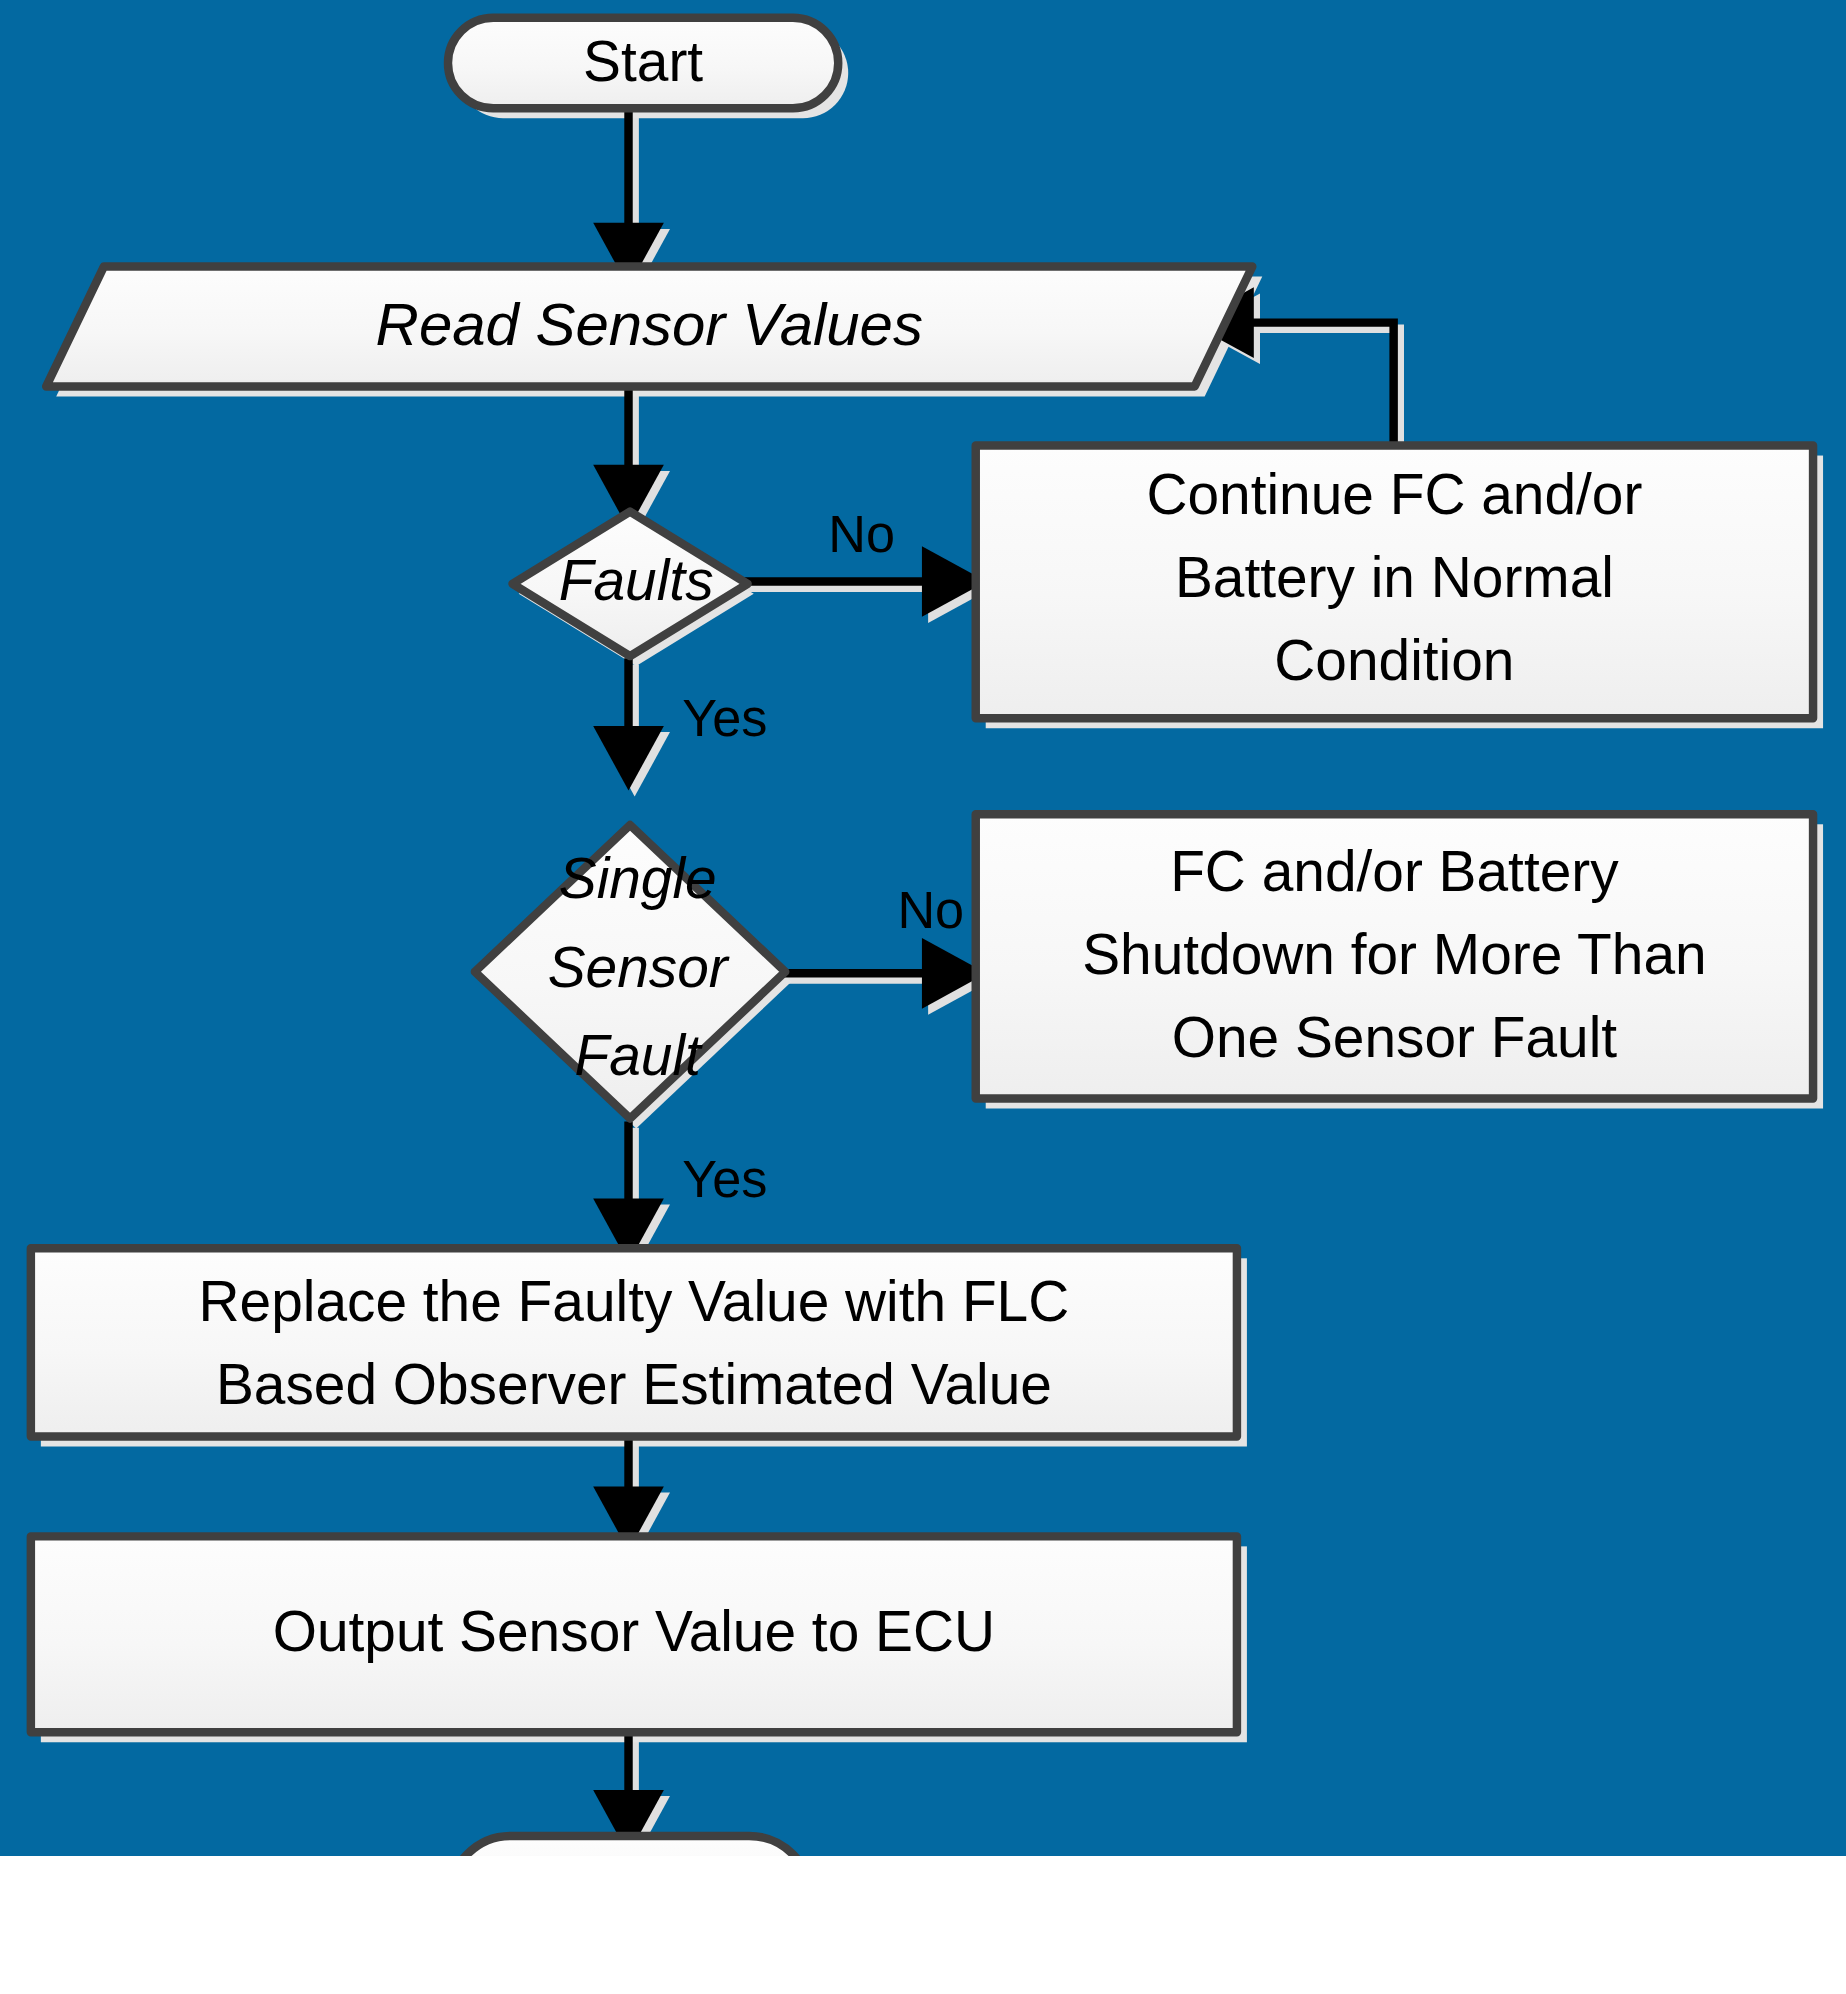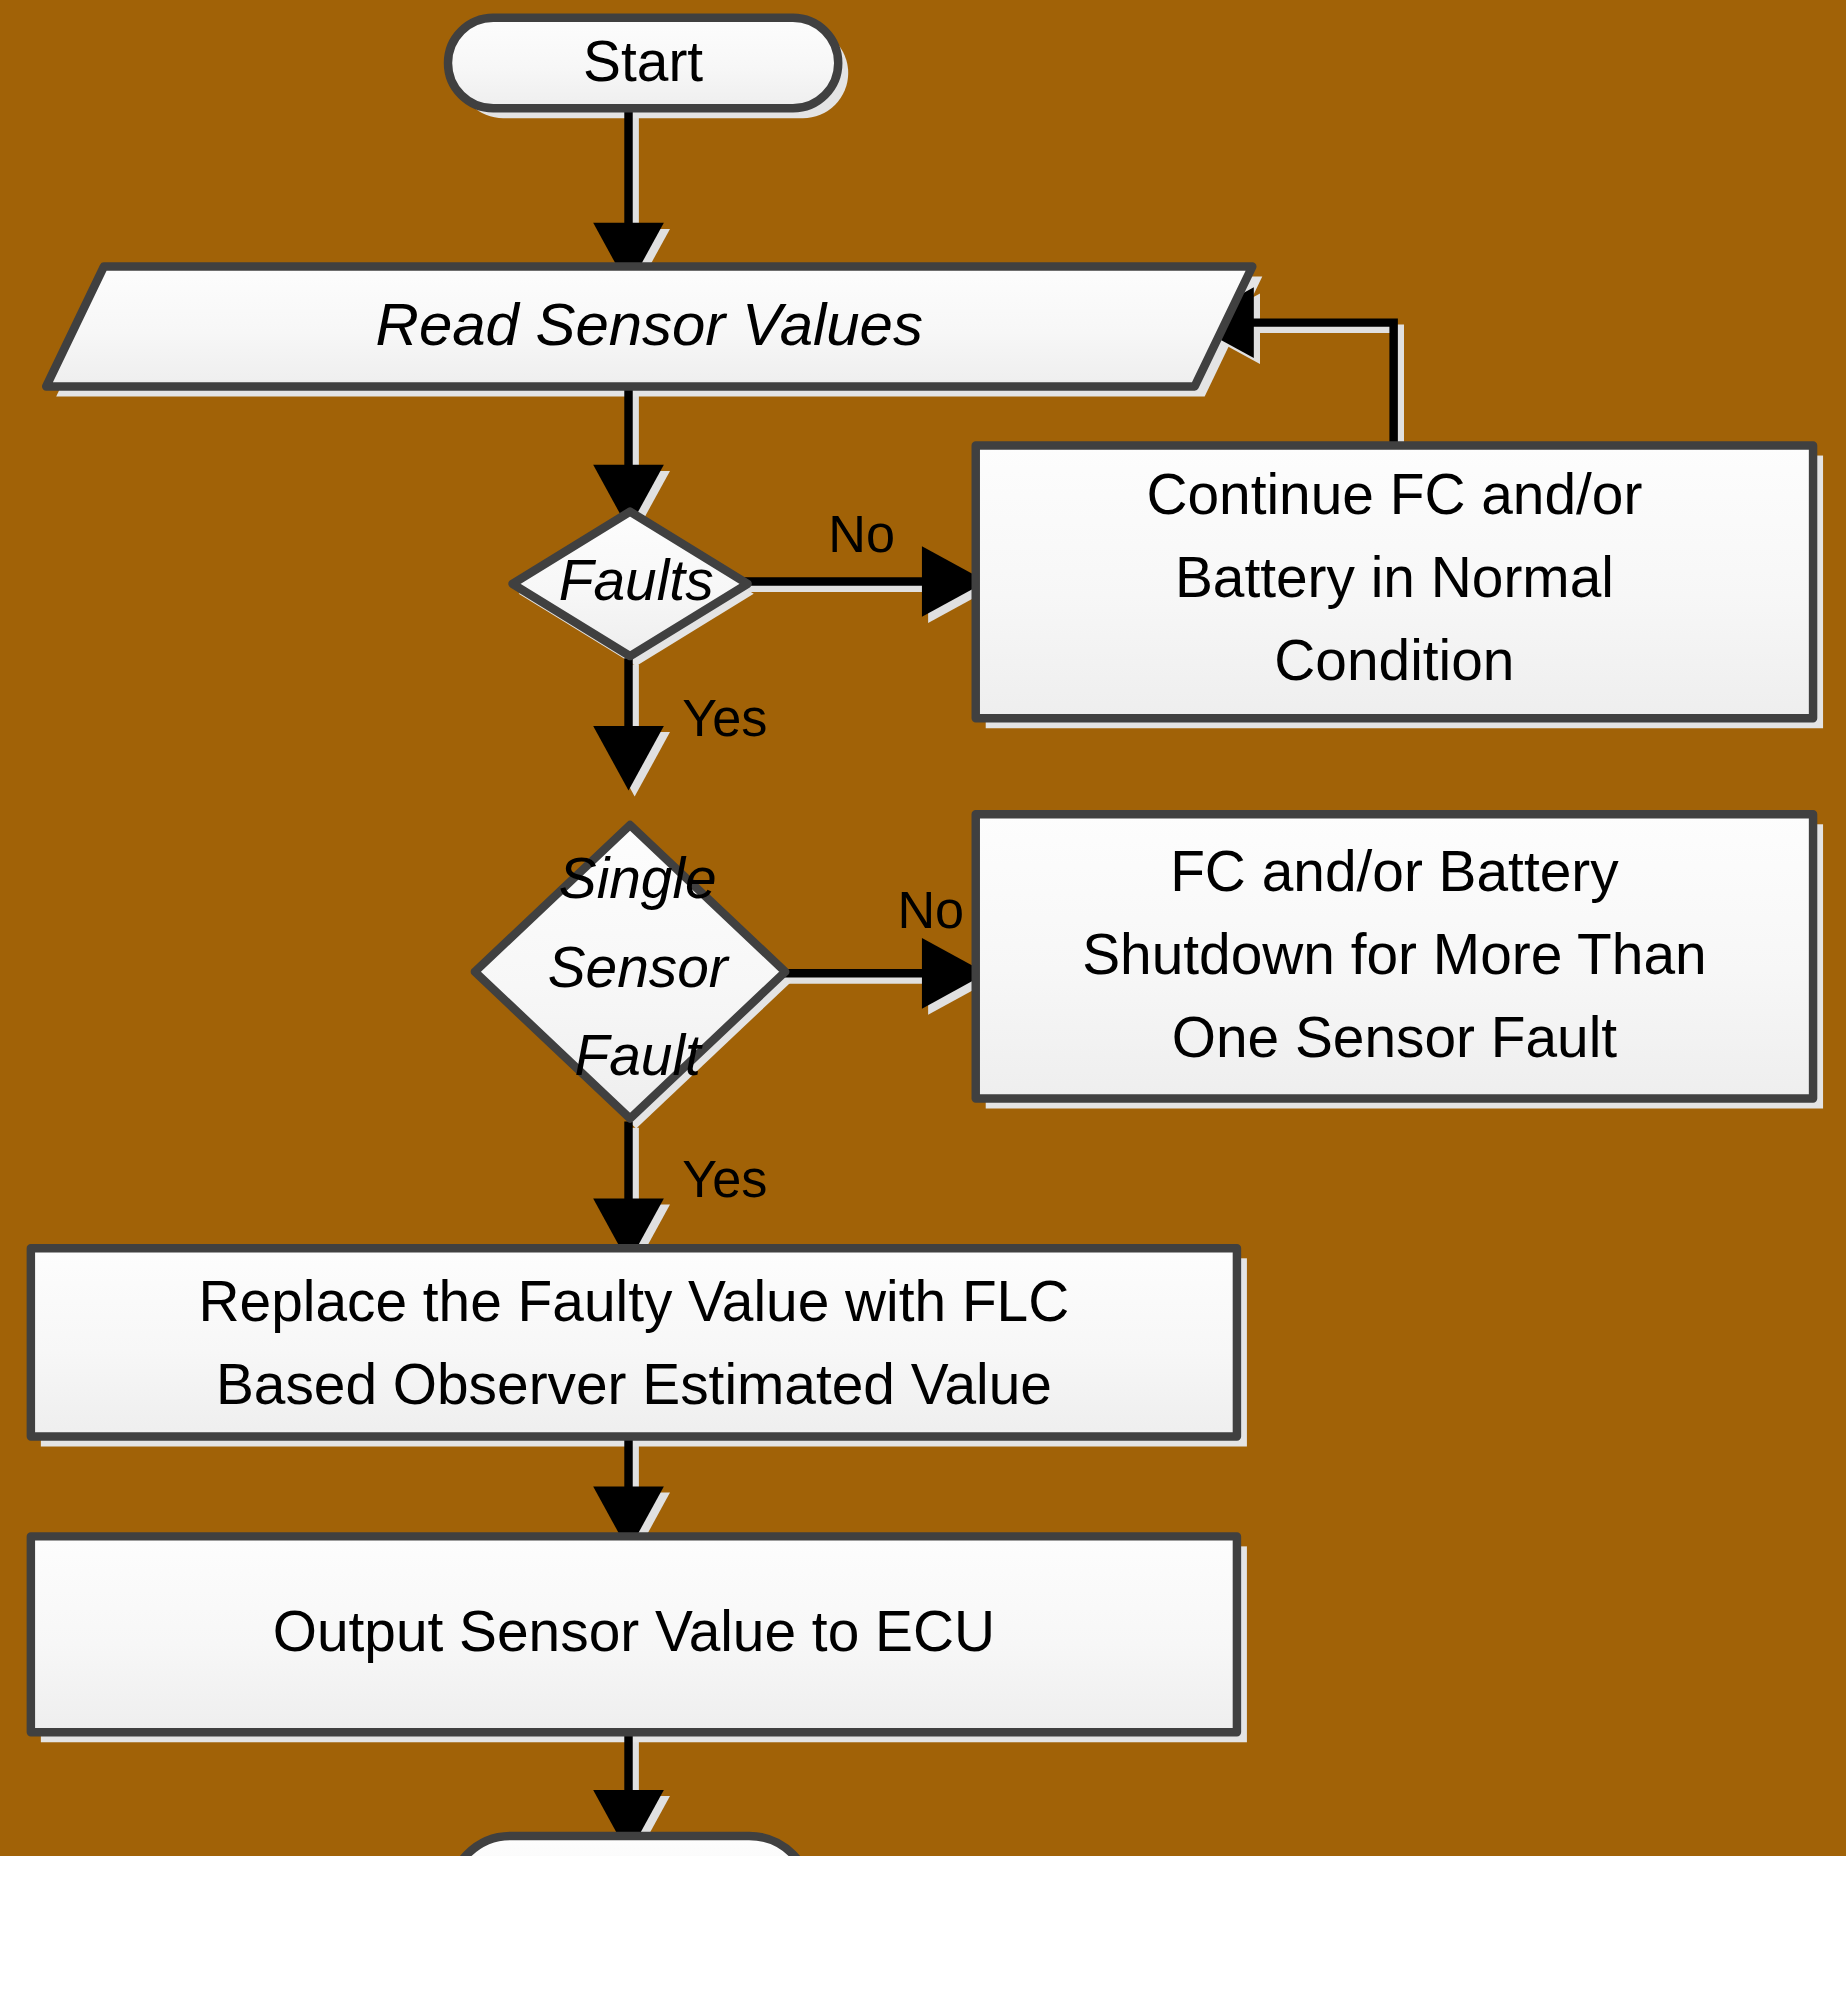--- a/index.html
+++ b/index.html
@@ -7,21 +7,21 @@
     padding: 0;
     background: #ffffff;
   }
   body {
     font-family: "Liberation Sans", sans-serif;
   }
   #stage {
     position: relative;
     width: 1847px;
     height: 1856px;
-    background: #a16207;
+    background: #0369a1;
     overflow: hidden;
   }
   #flow-svg {
     position: absolute;
     top: 0;
     left: 0;
     width: 1847px;
     height: 1995px;
   }
   .node-text {

